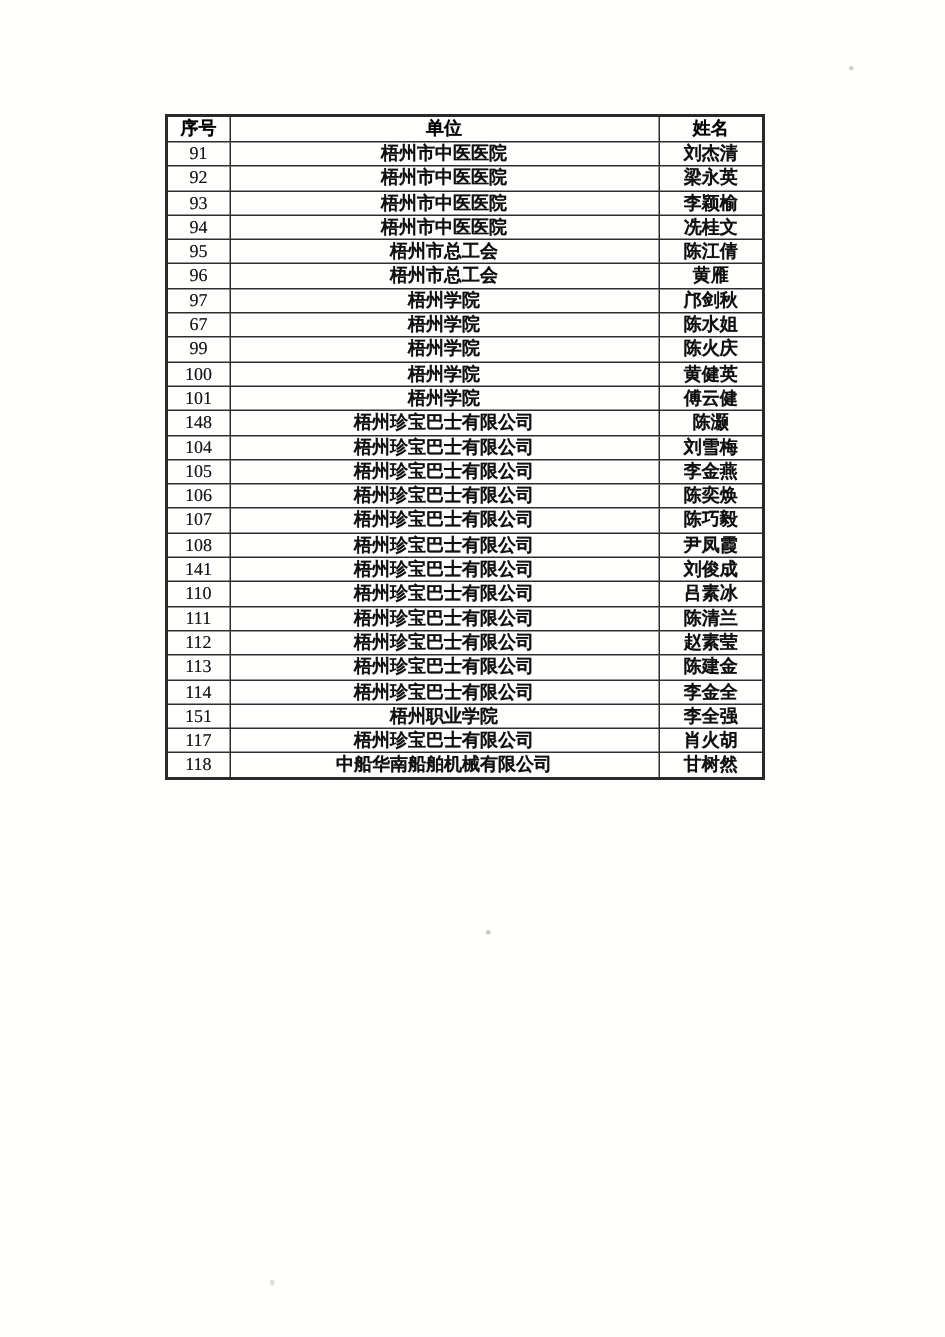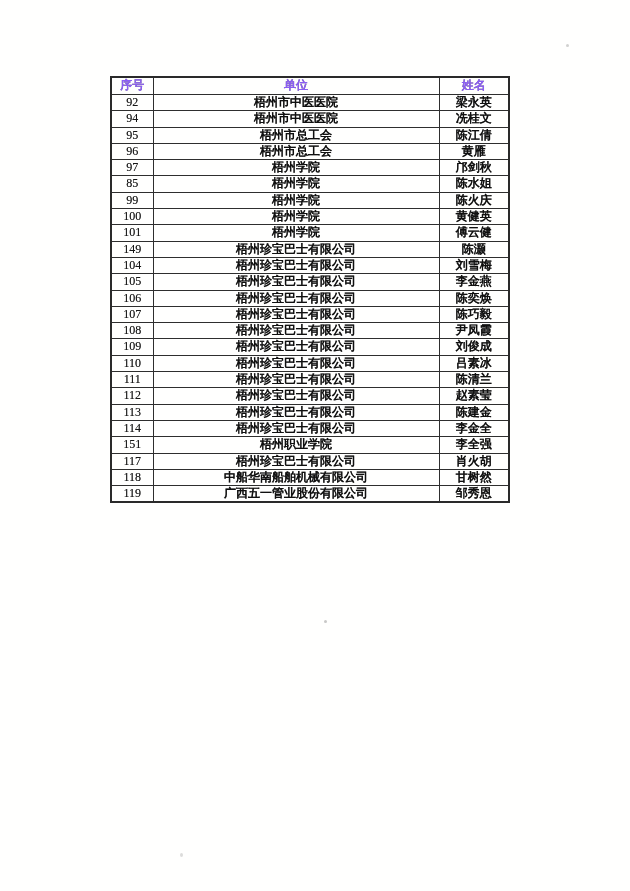--- a/index.html
+++ b/index.html
@@ -39,21 +39,21 @@
     vertical-align: middle;
     padding: 0;
     height: 15.3px;
     line-height: 15.3px;
     overflow: hidden;
     white-space: nowrap;
   }
   table.roster th {
     font-size: 12px;
     font-weight: 700;
-    color: #8b5cf6;
+    color: #000000;
     text-shadow: 0 0 0.5px rgba(0,0,0,0.55);
     height: 16px;
   }
   td.no-cell {
     font-family: "Liberation Serif", serif;
     font-size: 12px;
     font-weight: 400;
     color: #161616;
     text-shadow: 0 0 0.4px rgba(0,0,0,0.5);
   }
@@ -85,23 +85,33 @@
     </colgroup>
     <thead>
       <tr>
         <th>序号</th>
         <th>单位</th>
         <th>姓名</th>
       </tr>
     </thead>
     <tbody id="roster-body">
         <tr>
+          <td class="no-cell">91</td>
+          <td class="unit-cell">梧州市中医医院</td>
+          <td class="name-cell">刘杰清</td>
+        </tr>
+        <tr>
           <td class="no-cell">92</td>
           <td class="unit-cell">梧州市中医医院</td>
           <td class="name-cell">梁永英</td>
+        </tr>
+        <tr>
+          <td class="no-cell">93</td>
+          <td class="unit-cell">梧州市中医医院</td>
+          <td class="name-cell">李颖榆</td>
         </tr>
         <tr>
           <td class="no-cell">94</td>
           <td class="unit-cell">梧州市中医医院</td>
           <td class="name-cell">冼桂文</td>
         </tr>
         <tr>
           <td class="no-cell">95</td>
           <td class="unit-cell">梧州市总工会</td>
           <td class="name-cell">陈江倩</td>
@@ -110,41 +120,41 @@
           <td class="no-cell">96</td>
           <td class="unit-cell">梧州市总工会</td>
           <td class="name-cell">黄雁</td>
         </tr>
         <tr>
           <td class="no-cell">97</td>
           <td class="unit-cell">梧州学院</td>
           <td class="name-cell">邝剑秋</td>
         </tr>
         <tr>
-          <td class="no-cell">85</td>
+          <td class="no-cell">67</td>
           <td class="unit-cell">梧州学院</td>
           <td class="name-cell">陈水姐</td>
         </tr>
         <tr>
           <td class="no-cell">99</td>
           <td class="unit-cell">梧州学院</td>
           <td class="name-cell">陈火庆</td>
         </tr>
         <tr>
           <td class="no-cell">100</td>
           <td class="unit-cell">梧州学院</td>
           <td class="name-cell">黄健英</td>
         </tr>
         <tr>
           <td class="no-cell">101</td>
           <td class="unit-cell">梧州学院</td>
           <td class="name-cell">傅云健</td>
         </tr>
         <tr>
-          <td class="no-cell">149</td>
+          <td class="no-cell">148</td>
           <td class="unit-cell">梧州珍宝巴士有限公司</td>
           <td class="name-cell">陈灏</td>
         </tr>
         <tr>
           <td class="no-cell">104</td>
           <td class="unit-cell">梧州珍宝巴士有限公司</td>
           <td class="name-cell">刘雪梅</td>
         </tr>
         <tr>
           <td class="no-cell">105</td>
@@ -160,21 +170,21 @@
           <td class="no-cell">107</td>
           <td class="unit-cell">梧州珍宝巴士有限公司</td>
           <td class="name-cell">陈巧毅</td>
         </tr>
         <tr>
           <td class="no-cell">108</td>
           <td class="unit-cell">梧州珍宝巴士有限公司</td>
           <td class="name-cell">尹凤霞</td>
         </tr>
         <tr>
-          <td class="no-cell">109</td>
+          <td class="no-cell">141</td>
           <td class="unit-cell">梧州珍宝巴士有限公司</td>
           <td class="name-cell">刘俊成</td>
         </tr>
         <tr>
           <td class="no-cell">110</td>
           <td class="unit-cell">梧州珍宝巴士有限公司</td>
           <td class="name-cell">吕素冰</td>
         </tr>
         <tr>
           <td class="no-cell">111</td>
@@ -204,25 +214,20 @@
         <tr>
           <td class="no-cell">117</td>
           <td class="unit-cell">梧州珍宝巴士有限公司</td>
           <td class="name-cell">肖火胡</td>
         </tr>
         <tr>
           <td class="no-cell">118</td>
           <td class="unit-cell">中船华南船舶机械有限公司</td>
           <td class="name-cell">甘树然</td>
         </tr>
-        <tr>
-          <td class="no-cell">119</td>
-          <td class="unit-cell">广西五一管业股份有限公司</td>
-          <td class="name-cell">邹秀恩</td>
-        </tr>
       </tbody>
   </table>
 
   <div class="speck s1"></div>
   <div class="speck s2"></div>
   <div class="speck s3"></div>
 
 </div>
 
 </body></html>

